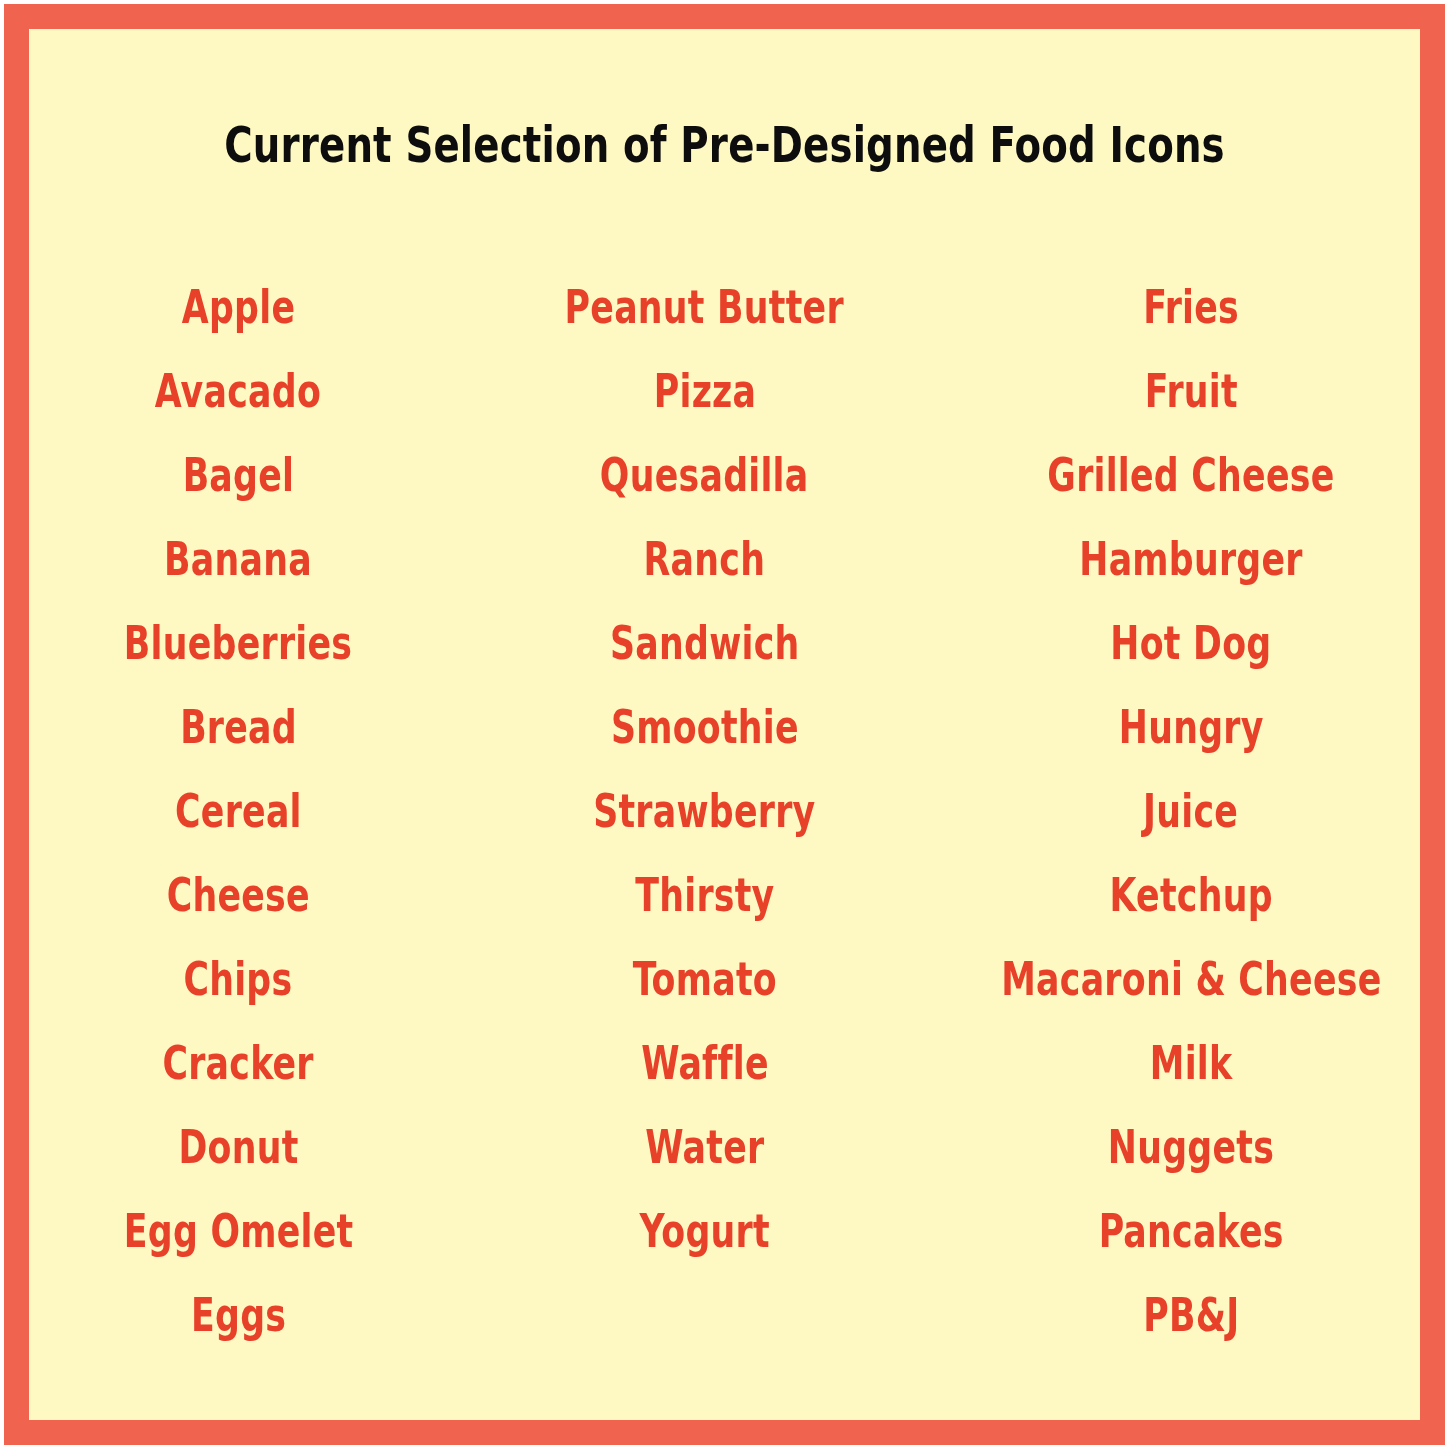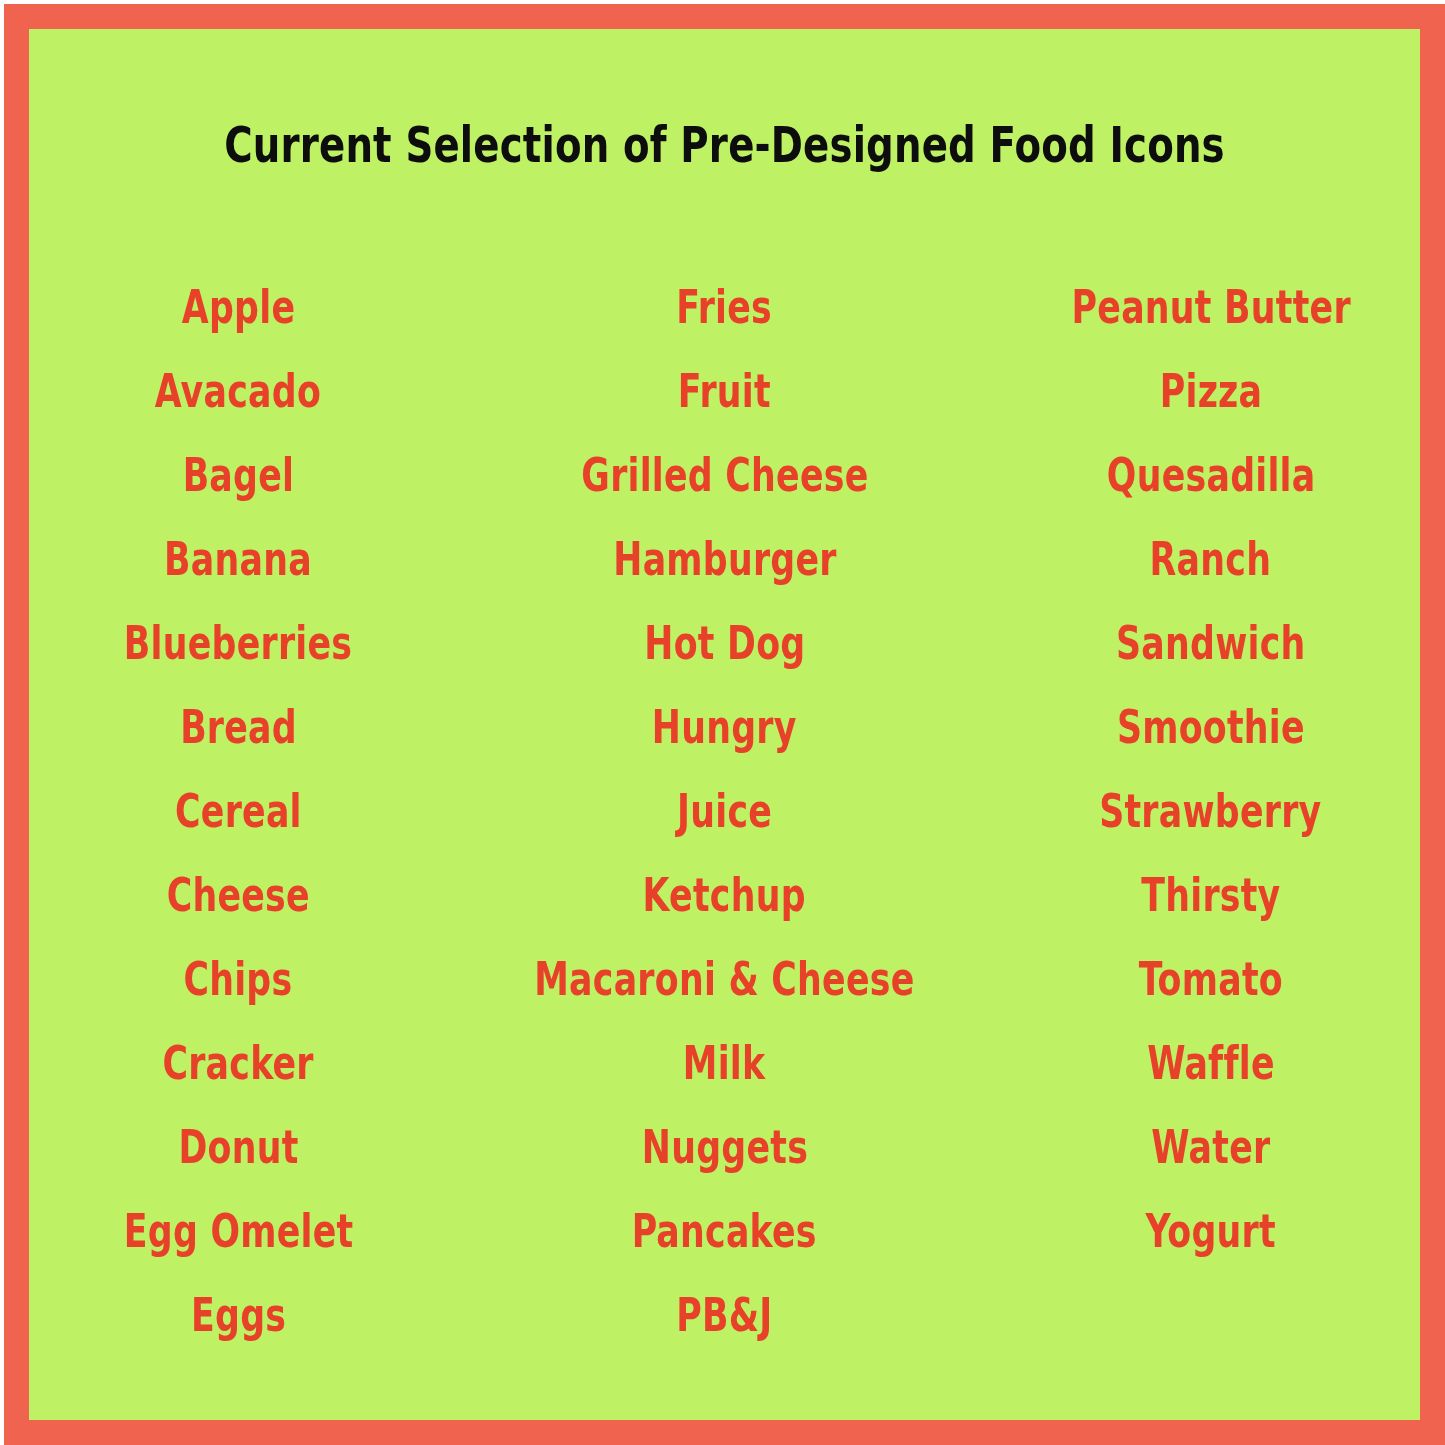--- a/index.html
+++ b/index.html
@@ -81,67 +81,67 @@
     white-space: nowrap;
     transform: scaleX(0.84);
     transform-origin: 50% 50%;
     text-align: center;
   }
 </style>
 </head>
 <body>
 
 <div class="poster">
-  <div class="frame" style="border-color: rgb(240, 99, 79); background: #bef264;">
+  <div class="frame" style="border-color: rgb(240, 99, 79); background: #fef9c3;">
 
     <div class="page-title" style="color: rgb(13, 13, 13);">Current Selection of Pre-Designed Food Icons</div>
 
     <div class="columns">
 
       <div class="col col-1">
           <div class="food-item" style="color: rgb(232, 65, 42);">Apple</div>
           <div class="food-item" style="color: rgb(232, 65, 42);">Avacado</div>
           <div class="food-item" style="color: rgb(232, 65, 42);">Bagel</div>
           <div class="food-item" style="color: rgb(232, 65, 42);">Banana</div>
           <div class="food-item" style="color: rgb(232, 65, 42);">Blueberries</div>
           <div class="food-item" style="color: rgb(232, 65, 42);">Bread</div>
           <div class="food-item" style="color: rgb(232, 65, 42);">Cereal</div>
           <div class="food-item" style="color: rgb(232, 65, 42);">Cheese</div>
           <div class="food-item" style="color: rgb(232, 65, 42);">Chips</div>
           <div class="food-item" style="color: rgb(232, 65, 42);">Cracker</div>
           <div class="food-item" style="color: rgb(232, 65, 42);">Donut</div>
           <div class="food-item" style="color: rgb(232, 65, 42);">Egg Omelet</div>
           <div class="food-item" style="color: rgb(232, 65, 42);">Eggs</div>
         </div>
+      <div class="col col-3">
+          <div class="food-item" style="color: rgb(232, 65, 42);">Peanut Butter</div>
+          <div class="food-item" style="color: rgb(232, 65, 42);">Pizza</div>
+          <div class="food-item" style="color: rgb(232, 65, 42);">Quesadilla</div>
+          <div class="food-item" style="color: rgb(232, 65, 42);">Ranch</div>
+          <div class="food-item" style="color: rgb(232, 65, 42);">Sandwich</div>
+          <div class="food-item" style="color: rgb(232, 65, 42);">Smoothie</div>
+          <div class="food-item" style="color: rgb(232, 65, 42);">Strawberry</div>
+          <div class="food-item" style="color: rgb(232, 65, 42);">Thirsty</div>
+          <div class="food-item" style="color: rgb(232, 65, 42);">Tomato</div>
+          <div class="food-item" style="color: rgb(232, 65, 42);">Waffle</div>
+          <div class="food-item" style="color: rgb(232, 65, 42);">Water</div>
+          <div class="food-item" style="color: rgb(232, 65, 42);">Yogurt</div>
+        </div>
       <div class="col col-2">
           <div class="food-item" style="color: rgb(232, 65, 42);">Fries</div>
           <div class="food-item" style="color: rgb(232, 65, 42);">Fruit</div>
           <div class="food-item" style="color: rgb(232, 65, 42);">Grilled Cheese</div>
           <div class="food-item" style="color: rgb(232, 65, 42);">Hamburger</div>
           <div class="food-item" style="color: rgb(232, 65, 42);">Hot Dog</div>
           <div class="food-item" style="color: rgb(232, 65, 42);">Hungry</div>
           <div class="food-item" style="color: rgb(232, 65, 42);">Juice</div>
           <div class="food-item" style="color: rgb(232, 65, 42);">Ketchup</div>
           <div class="food-item" style="color: rgb(232, 65, 42);">Macaroni &amp; Cheese</div>
           <div class="food-item" style="color: rgb(232, 65, 42);">Milk</div>
           <div class="food-item" style="color: rgb(232, 65, 42);">Nuggets</div>
           <div class="food-item" style="color: rgb(232, 65, 42);">Pancakes</div>
           <div class="food-item" style="color: rgb(232, 65, 42);">PB&amp;J</div>
         </div>
-      <div class="col col-3">
-          <div class="food-item" style="color: rgb(232, 65, 42);">Peanut Butter</div>
-          <div class="food-item" style="color: rgb(232, 65, 42);">Pizza</div>
-          <div class="food-item" style="color: rgb(232, 65, 42);">Quesadilla</div>
-          <div class="food-item" style="color: rgb(232, 65, 42);">Ranch</div>
-          <div class="food-item" style="color: rgb(232, 65, 42);">Sandwich</div>
-          <div class="food-item" style="color: rgb(232, 65, 42);">Smoothie</div>
-          <div class="food-item" style="color: rgb(232, 65, 42);">Strawberry</div>
-          <div class="food-item" style="color: rgb(232, 65, 42);">Thirsty</div>
-          <div class="food-item" style="color: rgb(232, 65, 42);">Tomato</div>
-          <div class="food-item" style="color: rgb(232, 65, 42);">Waffle</div>
-          <div class="food-item" style="color: rgb(232, 65, 42);">Water</div>
-          <div class="food-item" style="color: rgb(232, 65, 42);">Yogurt</div>
-        </div>
 
     </div>
 
   </div>
 </div>
 
 </body></html>

